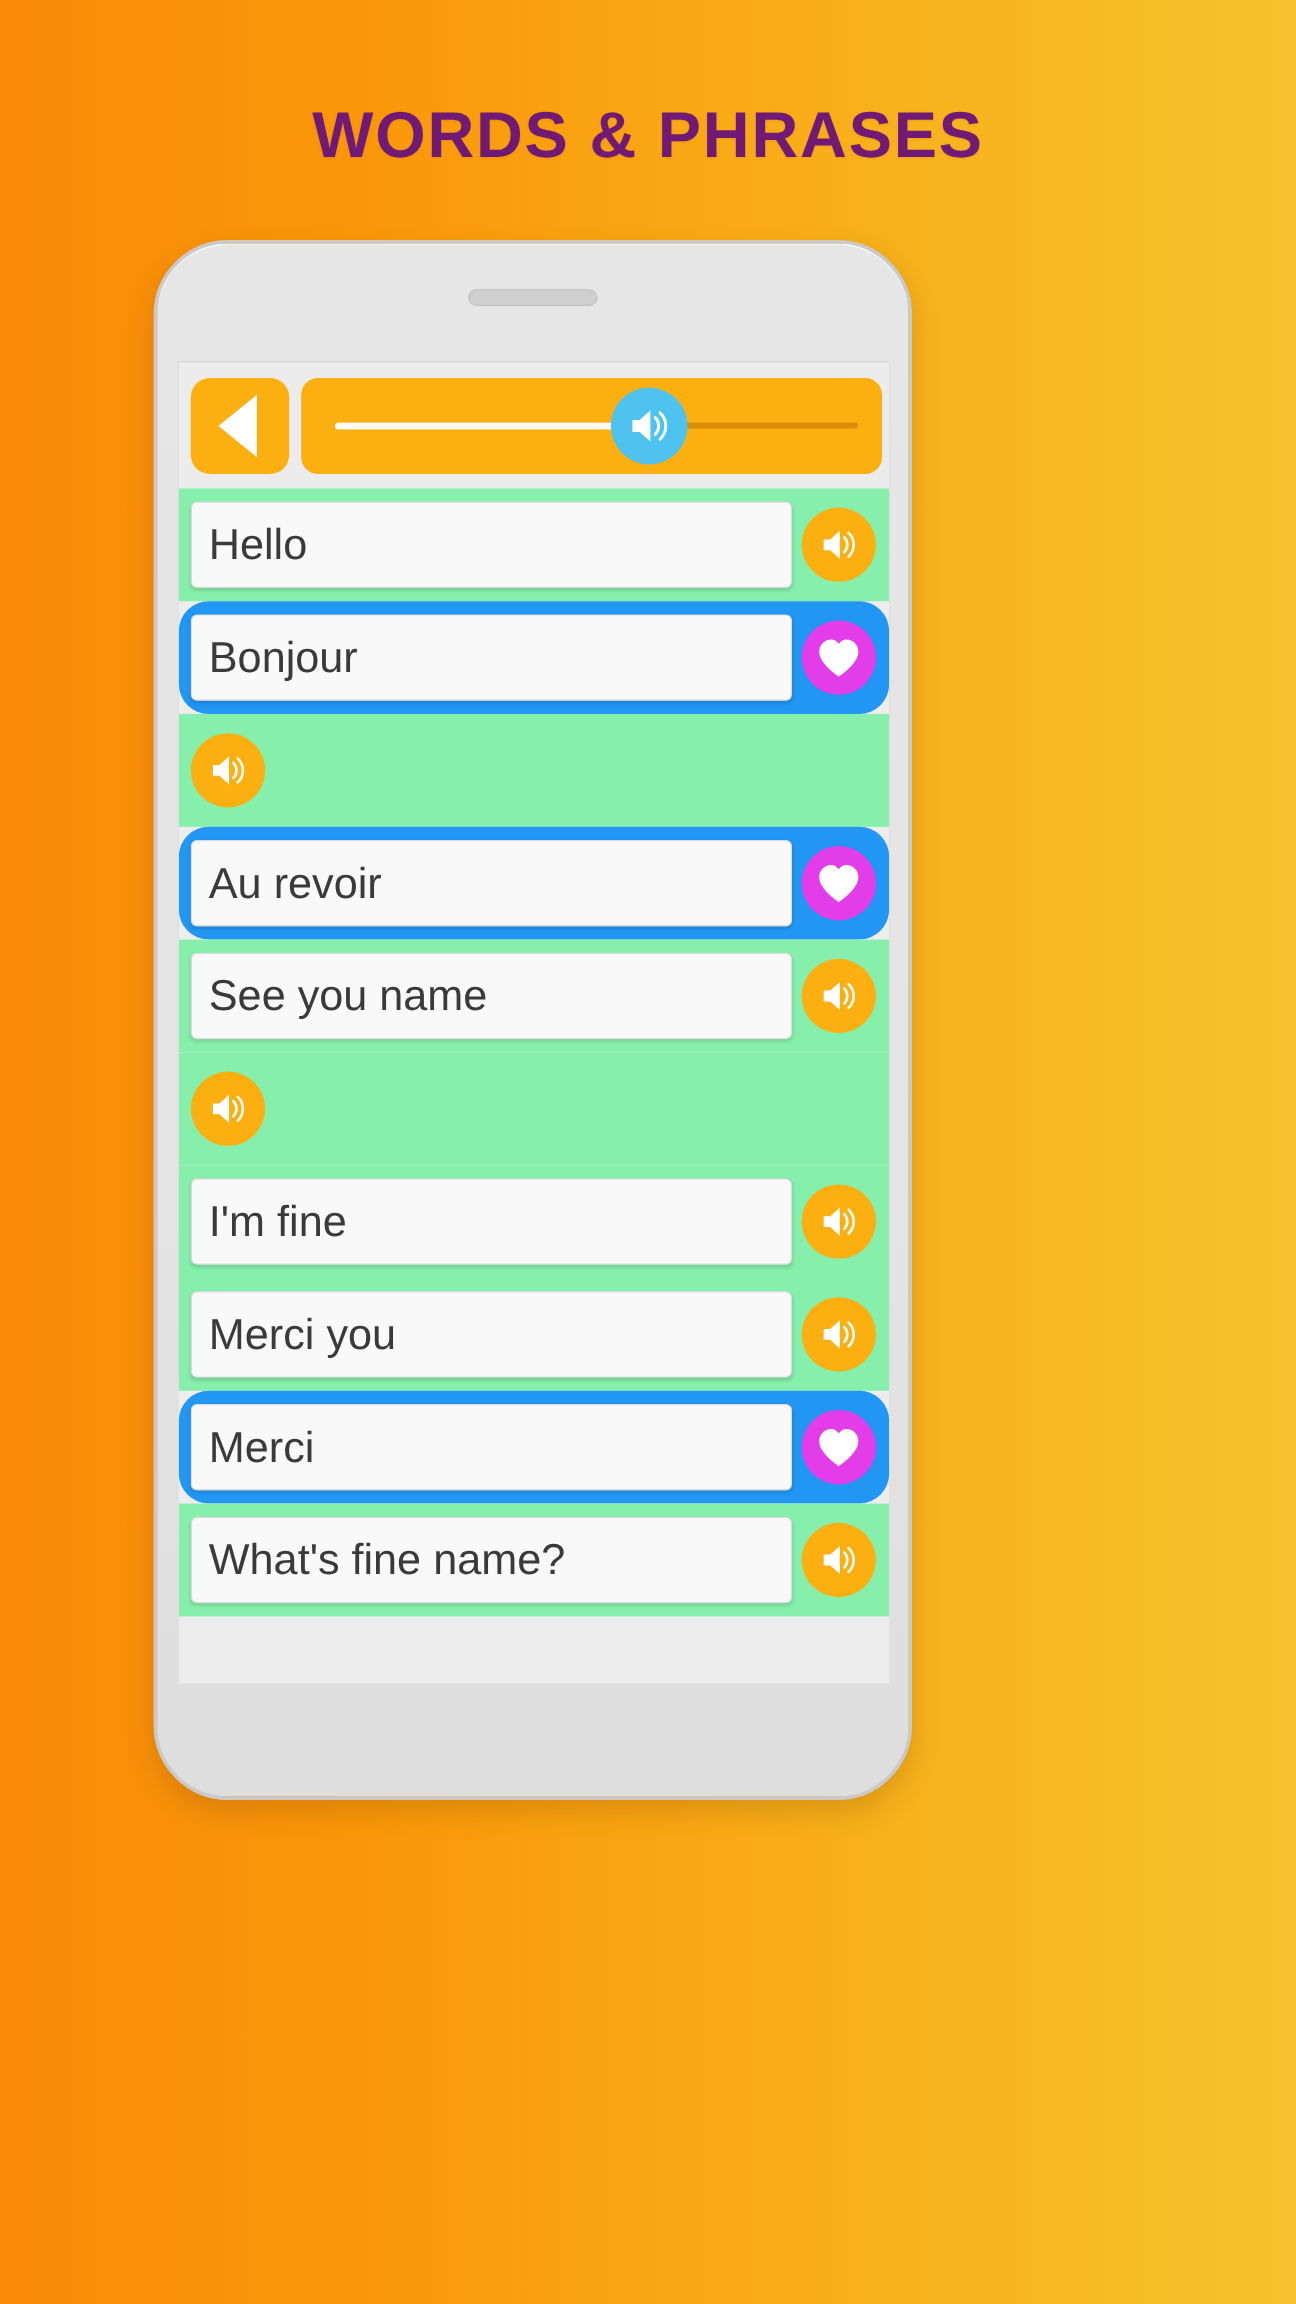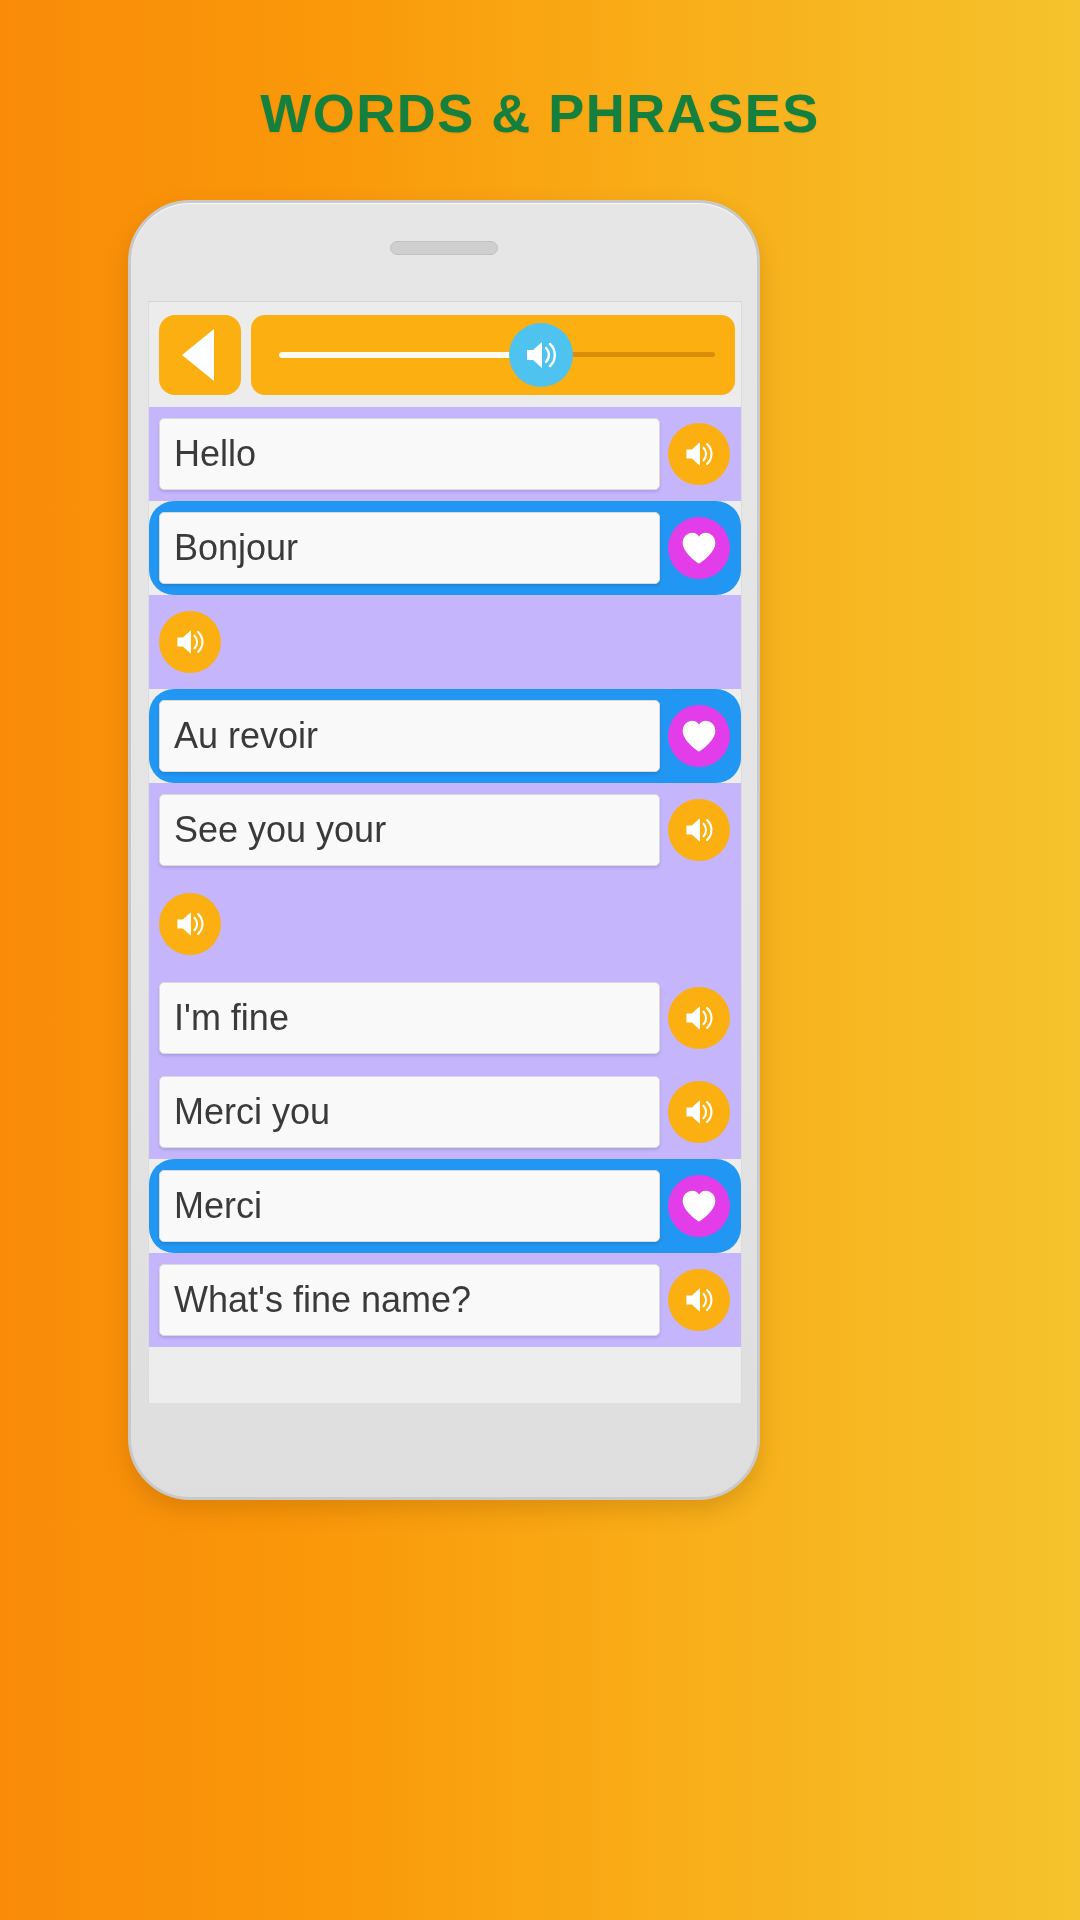--- a/index.html
+++ b/index.html
@@ -16,21 +16,21 @@
     position: relative;
   }
 
   
   .page-title {
     position: absolute;
     top: 86px;
     left: 0;
     width: 100%;
     text-align: center;
-    color: #15803d;
+    color: #701a75;
     font-size: 54px;
     font-weight: bold;
     letter-spacing: 1.5px;
     line-height: 1;
     text-shadow: 0 1px 2px rgba(160,90,0,0.18);
   }
 
   
   .phone {
     position: absolute;
@@ -143,21 +143,21 @@
   
   .phrase-list { display: block; }
 
   .phrase-row {
     height: 94px;
     display: flex;
     align-items: center;
     padding: 0 4px 0 10px;
     gap: 8px;
   }
-  .phrase-row.lang-en { background: #c4b5fd; }
+  .phrase-row.lang-en { background: #86efac; }
   .phrase-row.lang-fr { background: #2196F3; border-radius: 25px; }
 
   .phrase-text {
     flex: 1 1 auto;
     height: 72px;
     background: #F9F9F9;
     border: 1px solid #DBDBDB;
     border-radius: 5px;
     display: flex;
     align-items: center;
@@ -260,21 +260,21 @@
           <div class="phrase-text">Au revoir</div>
           <div class="row-action favorite">
             <span style="display: flex;">
               <svg class="heart-glyph" viewBox="0 0 32 30">
                 <path d="M16 29 C16 29 1.5 19.8 1.5 10.6 C1.5 5.2 5.6 1.5 10.1 1.5 C13.1 1.5 15.2 3.2 16 4.9 C16.8 3.2 18.9 1.5 21.9 1.5 C26.4 1.5 30.5 5.2 30.5 10.6 C30.5 19.8 16 29 16 29 Z" fill="#FFFFFF"></path>
               </svg>
             </span>
           </div>
         </div>
         <div class="phrase-row lang-en">
-          <div class="phrase-text">See you your</div>
+          <div class="phrase-text">See you name</div>
           <div class="row-action speaker">
             <span style="display: flex;">
               <svg width="36" height="36" viewBox="0 0 40 40">
                 <path d="M6 15 H12 L21 7 V33 L12 25 H6 Z" fill="#FFFFFF"></path>
                 <path d="M25 13 A10 10 0 0 1 25 27" stroke="#FFFFFF" stroke-width="2.4" fill="none" stroke-linecap="round"></path>
                 <path d="M29 9 A15 15 0 0 1 29 31" stroke="#FFFFFF" stroke-width="2.4" fill="none" stroke-linecap="round"></path>
               </svg>
             </span>
           </div>
         </div>

